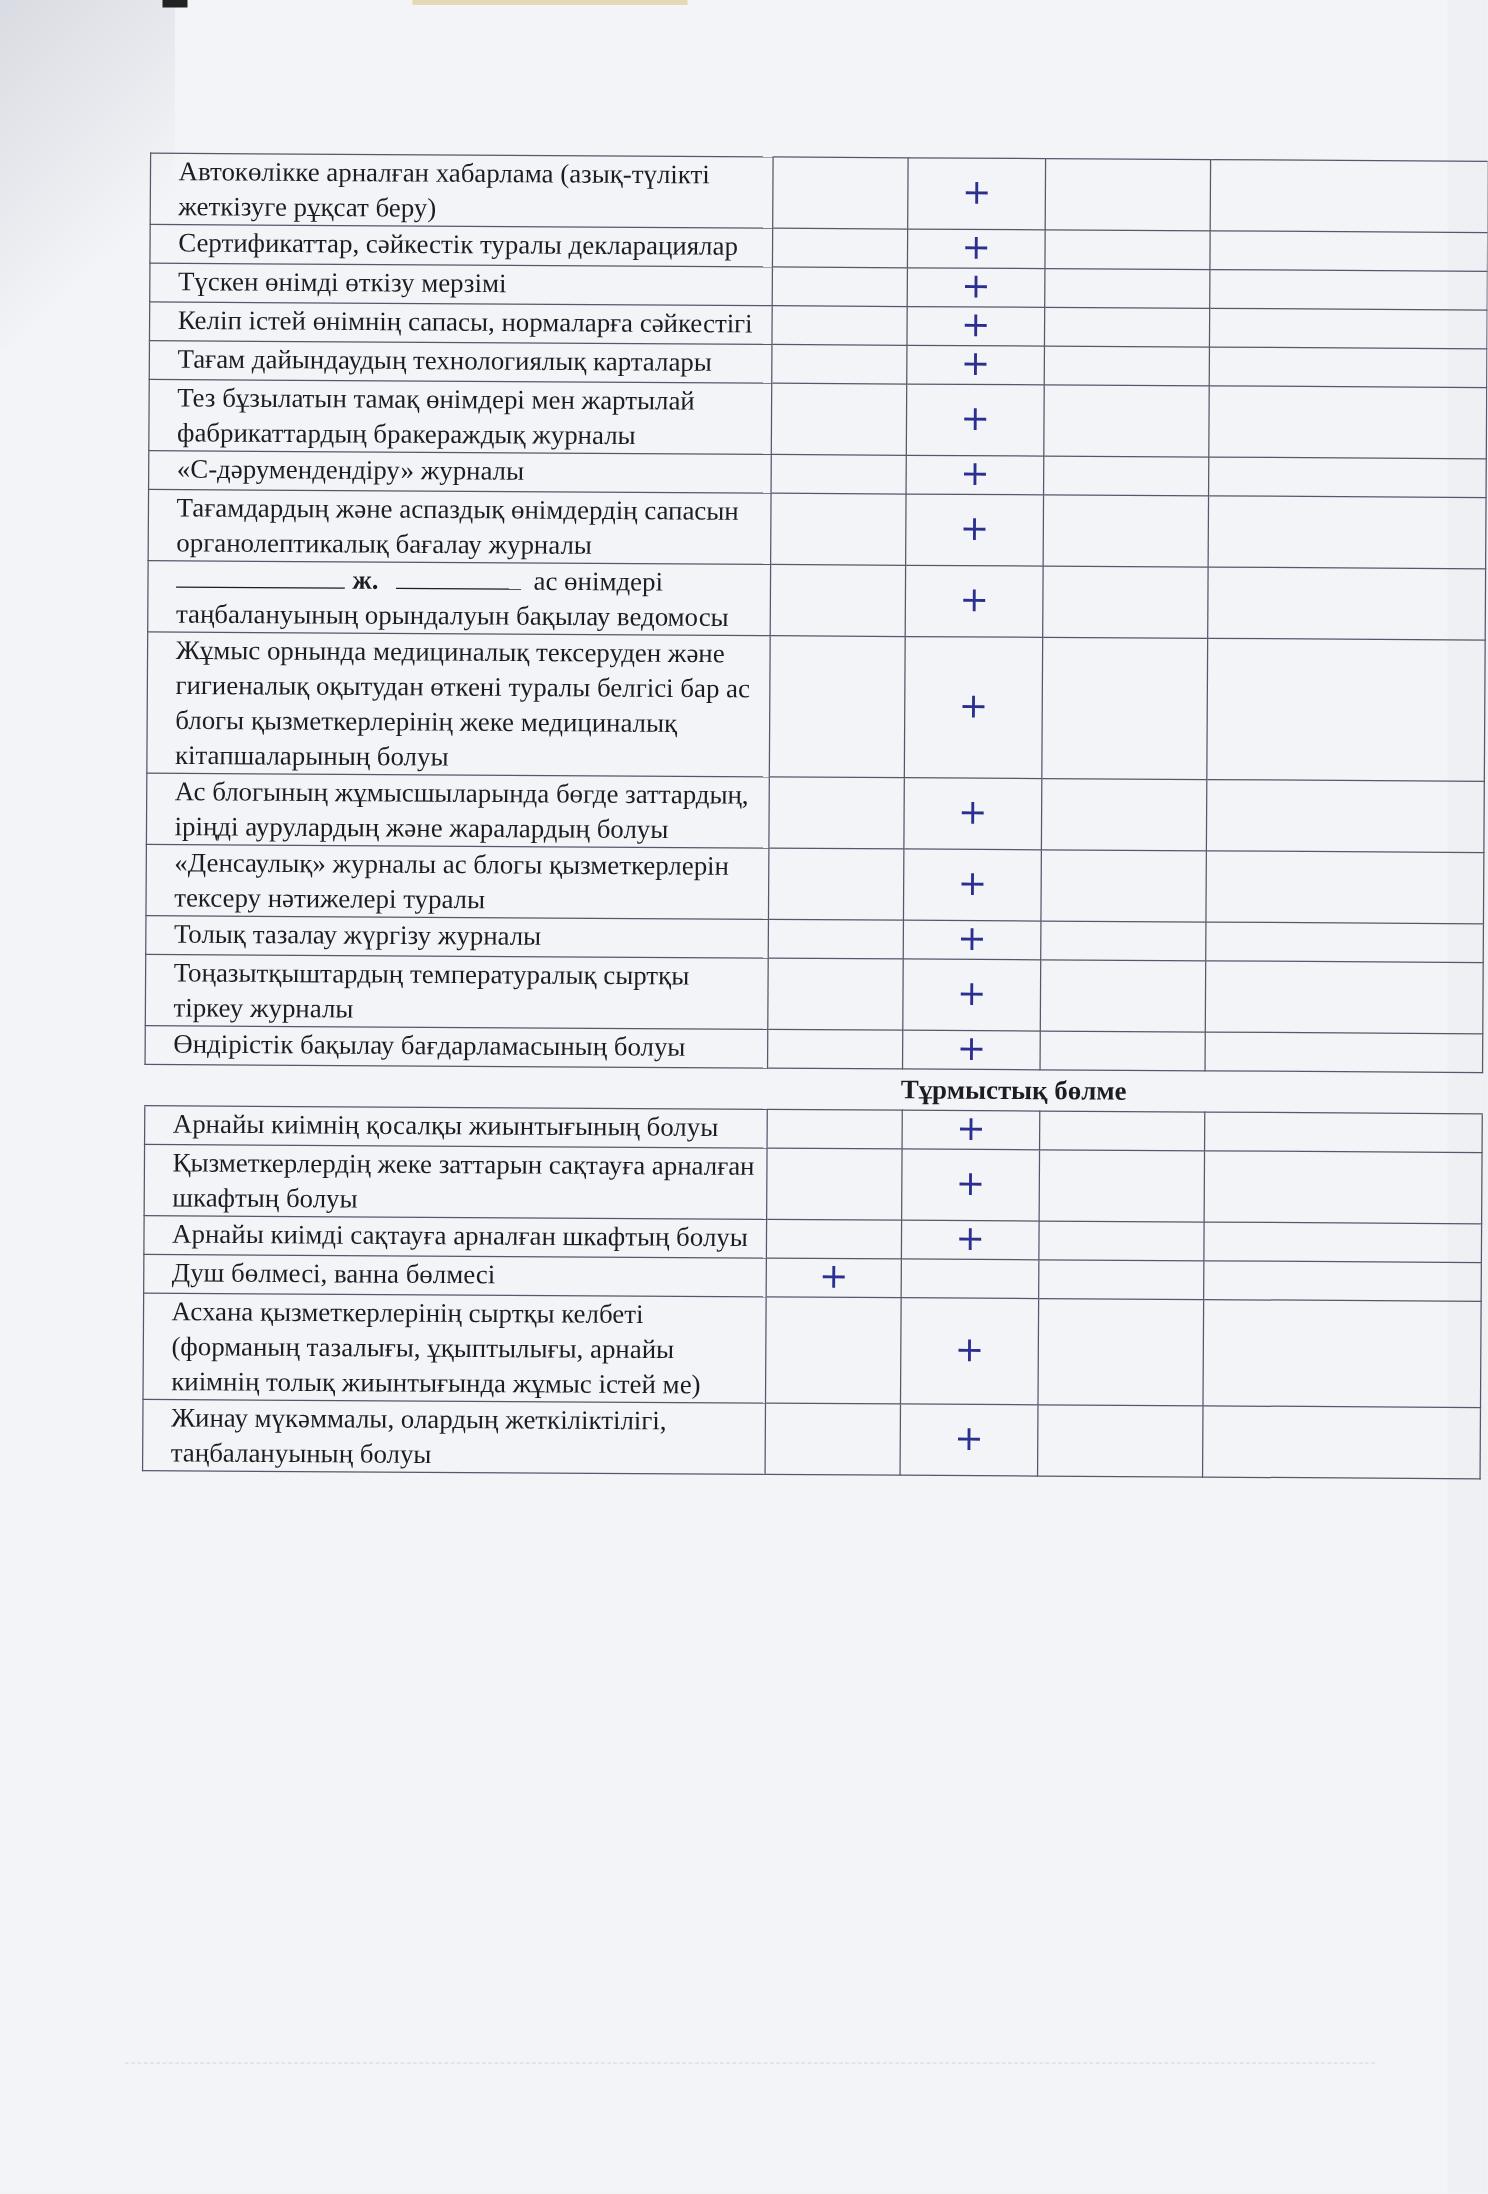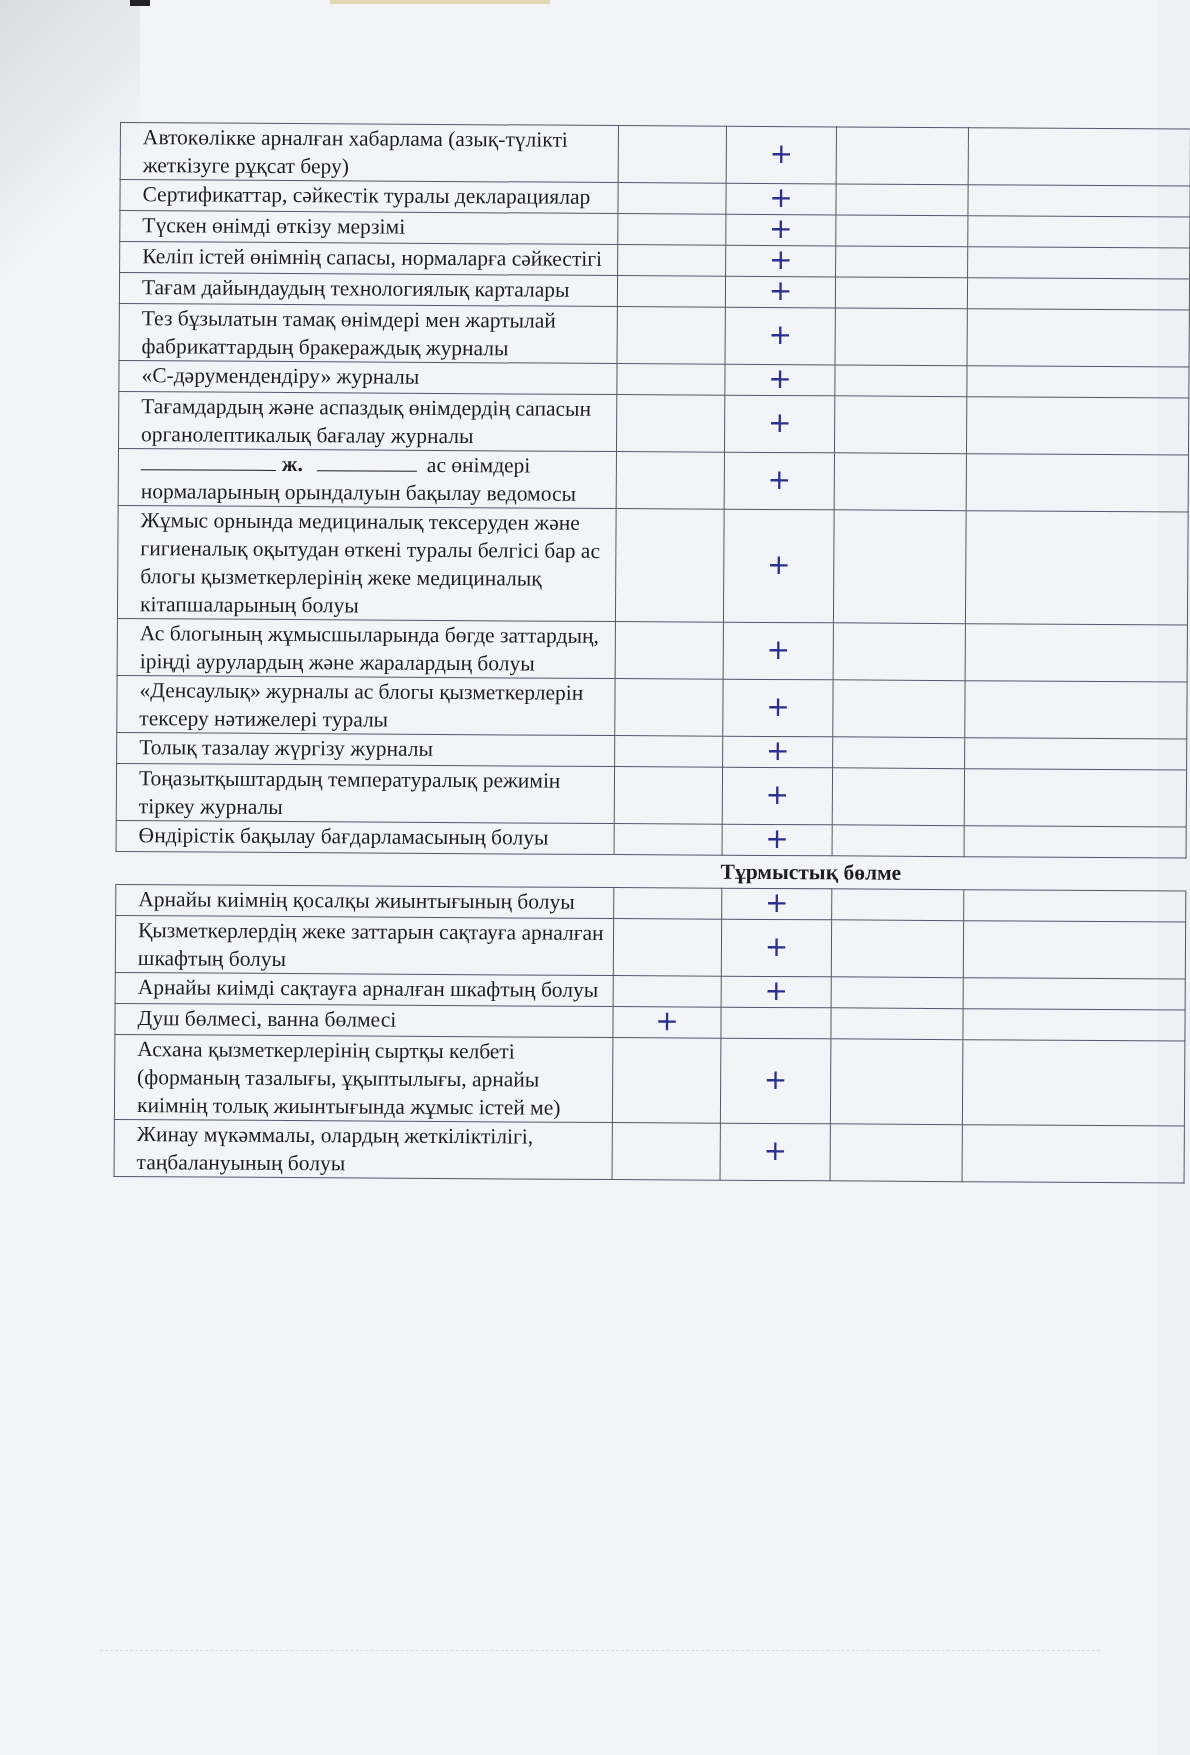--- a/index.html
+++ b/index.html
@@ -132,21 +132,21 @@
           <td class="mark"><span class="plus"></span></td>
         </tr>
         <tr>
           <td><span>Тағамдардың және аспаздық өнімдердің сапасын органолептикалық бағалау журналы</span></td>
           <td class="mark"><span class="plus"></span></td>
           <td class="mark"><span class="plus">+</span></td>
           <td class="mark"><span class="plus"></span></td>
           <td class="mark"><span class="plus"></span></td>
         </tr>
         <tr>
-          <td><span class="blank b1"></span><span style="font-weight: bold; margin: 0px 14px 0px 6px;">ж.</span><span class="blank b2"></span><span style="margin-left: 10px;">ас өнімдері нормаларының орындалуын бақылау ведомосы</span></td>
+          <td><span class="blank b1"></span><span style="font-weight: bold; margin: 0px 14px 0px 6px;">ж.</span><span class="blank b2"></span><span style="margin-left: 10px;">ас өнімдері таңбалануының орындалуын бақылау ведомосы</span></td>
           <td class="mark"><span class="plus"></span></td>
           <td class="mark"><span class="plus">+</span></td>
           <td class="mark"><span class="plus"></span></td>
           <td class="mark"><span class="plus"></span></td>
         </tr>
         <tr>
           <td><span>Жұмыс орнында медициналық тексеруден және гигиеналық оқытудан өткені туралы белгісі бар ас блогы қызметкерлерінің жеке медициналық кітапшаларының болуы</span></td>
           <td class="mark"><span class="plus"></span></td>
           <td class="mark"><span class="plus">+</span></td>
           <td class="mark"><span class="plus"></span></td>
@@ -167,21 +167,21 @@
           <td class="mark"><span class="plus"></span></td>
         </tr>
         <tr>
           <td><span>Толық тазалау жүргізу журналы</span></td>
           <td class="mark"><span class="plus"></span></td>
           <td class="mark"><span class="plus">+</span></td>
           <td class="mark"><span class="plus"></span></td>
           <td class="mark"><span class="plus"></span></td>
         </tr>
         <tr>
-          <td><span>Тоңазытқыштардың температуралық режимін тіркеу журналы</span></td>
+          <td><span>Тоңазытқыштардың температуралық сыртқы тіркеу журналы</span></td>
           <td class="mark"><span class="plus"></span></td>
           <td class="mark"><span class="plus">+</span></td>
           <td class="mark"><span class="plus"></span></td>
           <td class="mark"><span class="plus"></span></td>
         </tr>
         <tr>
           <td><span>Өндірістік бақылау бағдарламасының болуы</span></td>
           <td class="mark"><span class="plus"></span></td>
           <td class="mark"><span class="plus">+</span></td>
           <td class="mark"><span class="plus"></span></td>

